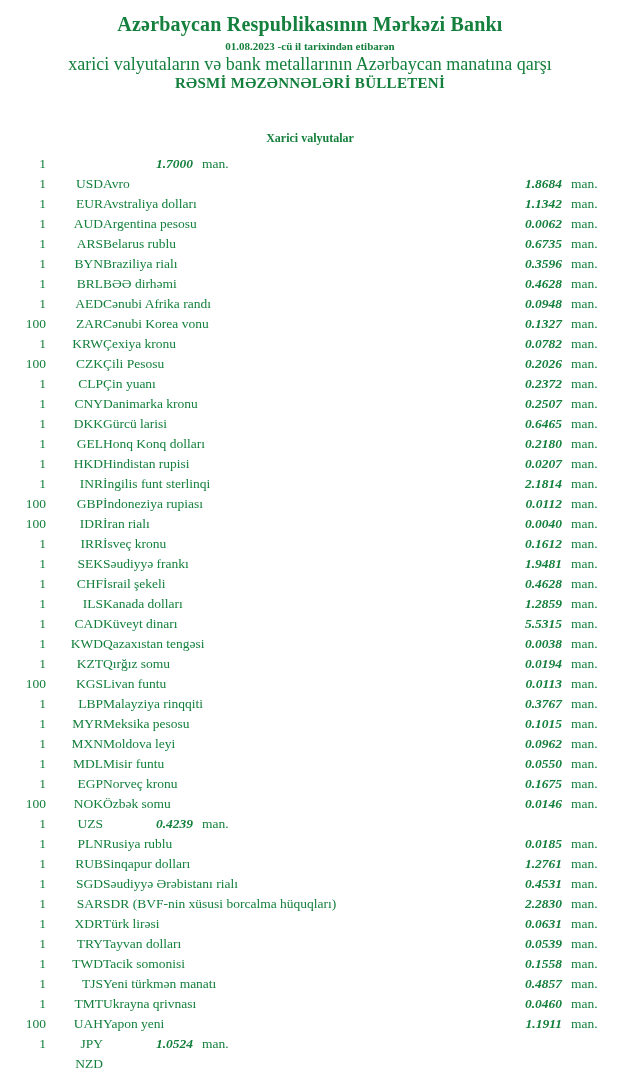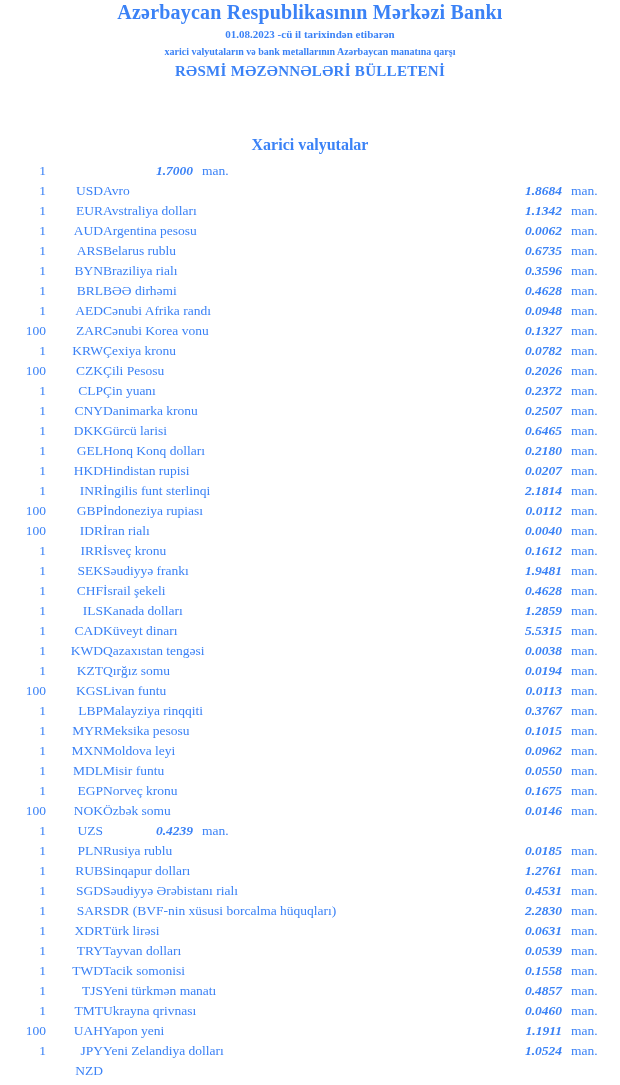--- a/index.html
+++ b/index.html
@@ -5,55 +5,56 @@
   html, body {
     margin: 0;
     padding: 0;
     background: #ffffff;
   }
   .page {
     position: relative;
     width: 620px;
     height: 1085px;
     background: #ffffff;
-    color: #3b82f6;
+    color: #15803d;
     font-family: "Liberation Serif", "DejaVu Serif", serif;
     overflow: hidden;
     box-sizing: border-box;
+    padding-top: 12px;
   }
   .doc-header { text-align: center; }
   .bank-name {
     font-size: 20px;
     font-weight: bold;
     line-height: 24px;
     letter-spacing: 0.2px;
   }
   .date-line {
     font-size: 11px;
     font-weight: bold;
     line-height: 18px;
     margin-top: 1px;
   }
   .subject-line {
-    font-size: 10px;
-    font-weight: bold;
+    font-size: 18px;
+    font-weight: normal;
     line-height: 18px;
   }
   .bulletin-title {
     font-size: 15px;
     font-weight: bold;
     line-height: 20px;
     letter-spacing: 0.3px;
   }
   .section-title {
     text-align: center;
-    font-size: 16px;
+    font-size: 12px;
     font-weight: bold;
     line-height: 18px;
-    margin-top: 55px;
+    margin-top: 36px;
   }
   .rates-table {
     margin-top: 7px;
   }
   .row {
     display: flex;
     height: 20px;
     line-height: 20px;
     font-size: 13.5px;
     white-space: nowrap;
@@ -447,18 +448,17 @@
     <span class="col-qty">100</span>
     <span class="col-code">JPY</span>
     <span class="col-name">Yapon yeni</span>
     <span class="col-rate">1.1911</span>
     <span class="col-unit">man.</span>
   </div>
 
   <div class="row">
     <span class="col-qty">1</span>
     <span class="col-code">NZD</span>
-    <span class="col-name">Yeni Zelandiya dolları</span>
     <span class="col-rate">1.0524</span>
     <span class="col-unit">man.</span>
   </div>
 </div>
 </div>
 
 </body></html>

